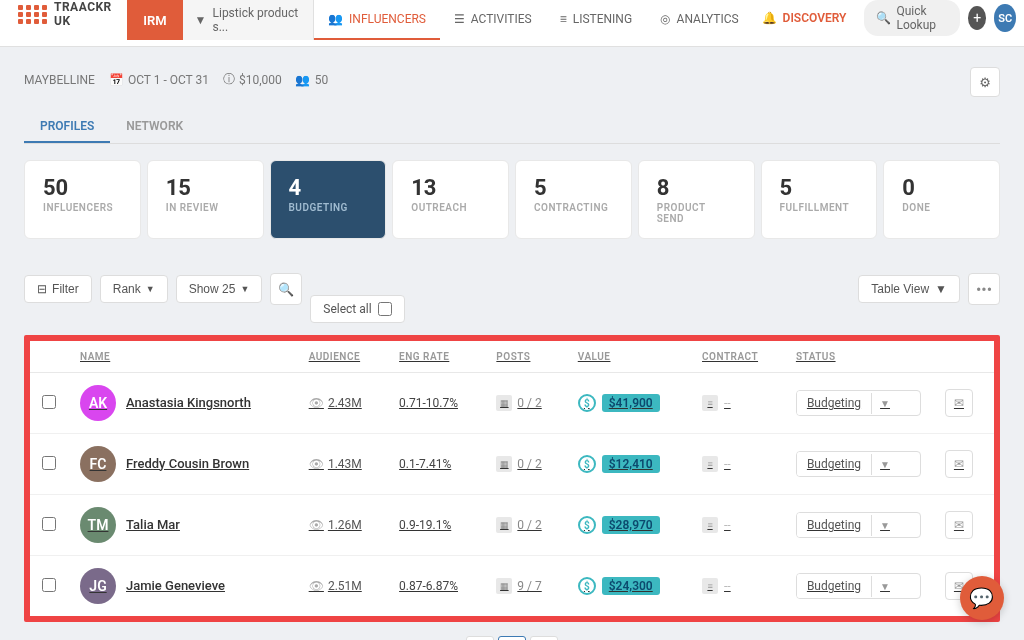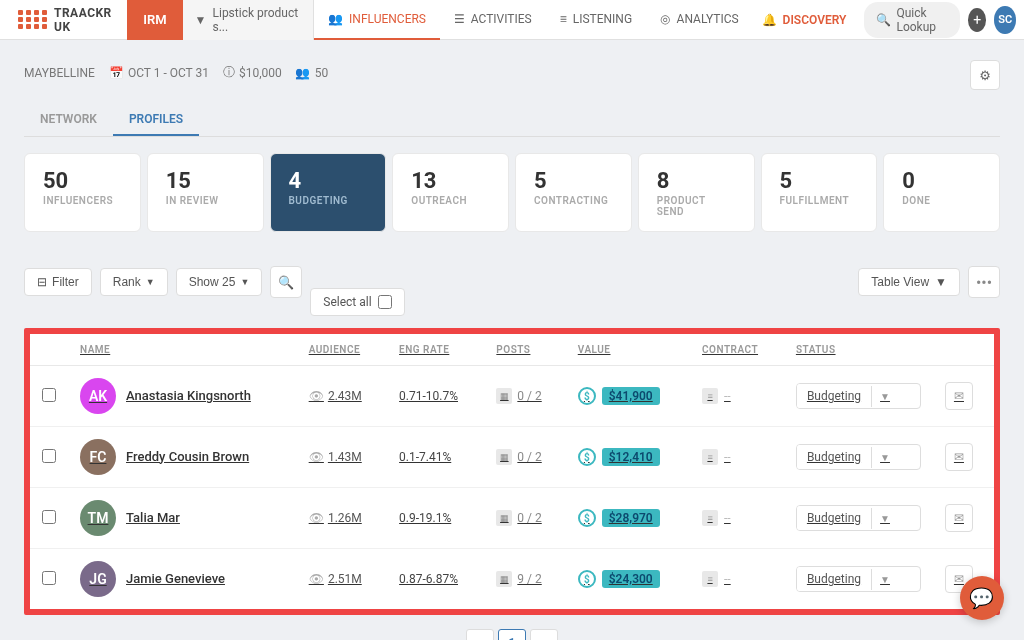--- a/index.html
+++ b/index.html
@@ -1,19 +1,19 @@
 <!DOCTYPE html>
 <html><head>
   <meta charset="utf-8">
   <style>
     * { box-sizing: border-box; margin: 0; padding: 0; }
     body { font-family: -apple-system, BlinkMacSystemFont, 'Segoe UI', Roboto, sans-serif; background: #eef0f3; font-size: 13px; color: #333; width: 1024px; height: 640px; overflow: hidden; }
 
     
-    .topnav { display: flex; align-items: center; background: #fff; height: 40px; border-bottom: 1px solid #e0e0e0; padding: 0 8px; gap: 0; }
+    .topnav { display: flex; align-items: flex-start; background: #fff; height: 47px; border-bottom: 1px solid #e0e0e0; padding: 0 8px; gap: 0; }
     .logo-area { display: flex; align-items: center; gap: 6px; padding: 0 10px; }
     .logo-dots { display: grid; grid-template-columns: repeat(4,6px); gap: 2px; }
     .logo-dot { width: 5px; height: 5px; background: #e05c3a; border-radius: 1px; }
     .logo-text { font-size: 12px; font-weight: 700; color: #444; letter-spacing: 0.5px; }
     .nav-irm { background: #e05c3a; color: #fff; padding: 0 16px; height: 40px; display: flex; align-items: center; font-weight: 600; font-size: 13px; }
     .nav-breadcrumb { display: flex; align-items: center; background: #f5f5f5; padding: 0 12px; height: 40px; font-size: 12px; color: #666; border-right: 1px solid #e0e0e0; gap: 6px; }
     .nav-tabs { display: flex; align-items: center; height: 40px; }
     .nav-tab { display: flex; align-items: center; gap: 6px; padding: 0 14px; height: 40px; font-size: 12px; color: #666; border-bottom: 2px solid transparent; cursor: pointer; white-space: nowrap; }
     .nav-tab.active { color: #e05c3a; border-bottom-color: #e05c3a; }
     .nav-right { margin-left: auto; display: flex; align-items: center; gap: 8px; }
@@ -172,22 +172,22 @@
         <span class="meta-item">
           <span>👥</span>
           <span>50</span>
         </span>
       </div>
     </div>
     <div class="gear-btn">⚙</div>
   </div>
 
   <div class="tab-row">
+    <div class="tab-item active">PROFILES</div>
     <div class="tab-item">NETWORK</div>
-    <div class="tab-item active">PROFILES</div>
   </div>
 
   <div class="stats-row">
     <div class="stat-card">
       <div class="stat-number">50</div>
       <div class="stat-label">INFLUENCERS</div>
     </div>
     <div class="stat-card">
       <div class="stat-number">15</div>
       <div class="stat-label">IN REVIEW</div>
@@ -411,21 +411,21 @@
       <td>
         <div class="audience-val">
           <span class="eye-icon">👁</span>
           <span>2.51M</span>
         </div>
       </td>
       <td>0.87-6.87%</td>
       <td>
         <div class="posts-val">
           <div class="posts-icon">▦</div>
-          <span>9 / 2</span>
+          <span>9 / 7</span>
         </div>
       </td>
       <td>
         <div class="value-cell">
           <div class="dollar-icon">$</div>
           <span class="value-badge">$24,300</span>
         </div>
       </td>
       <td>
         <div class="contract-cell">

